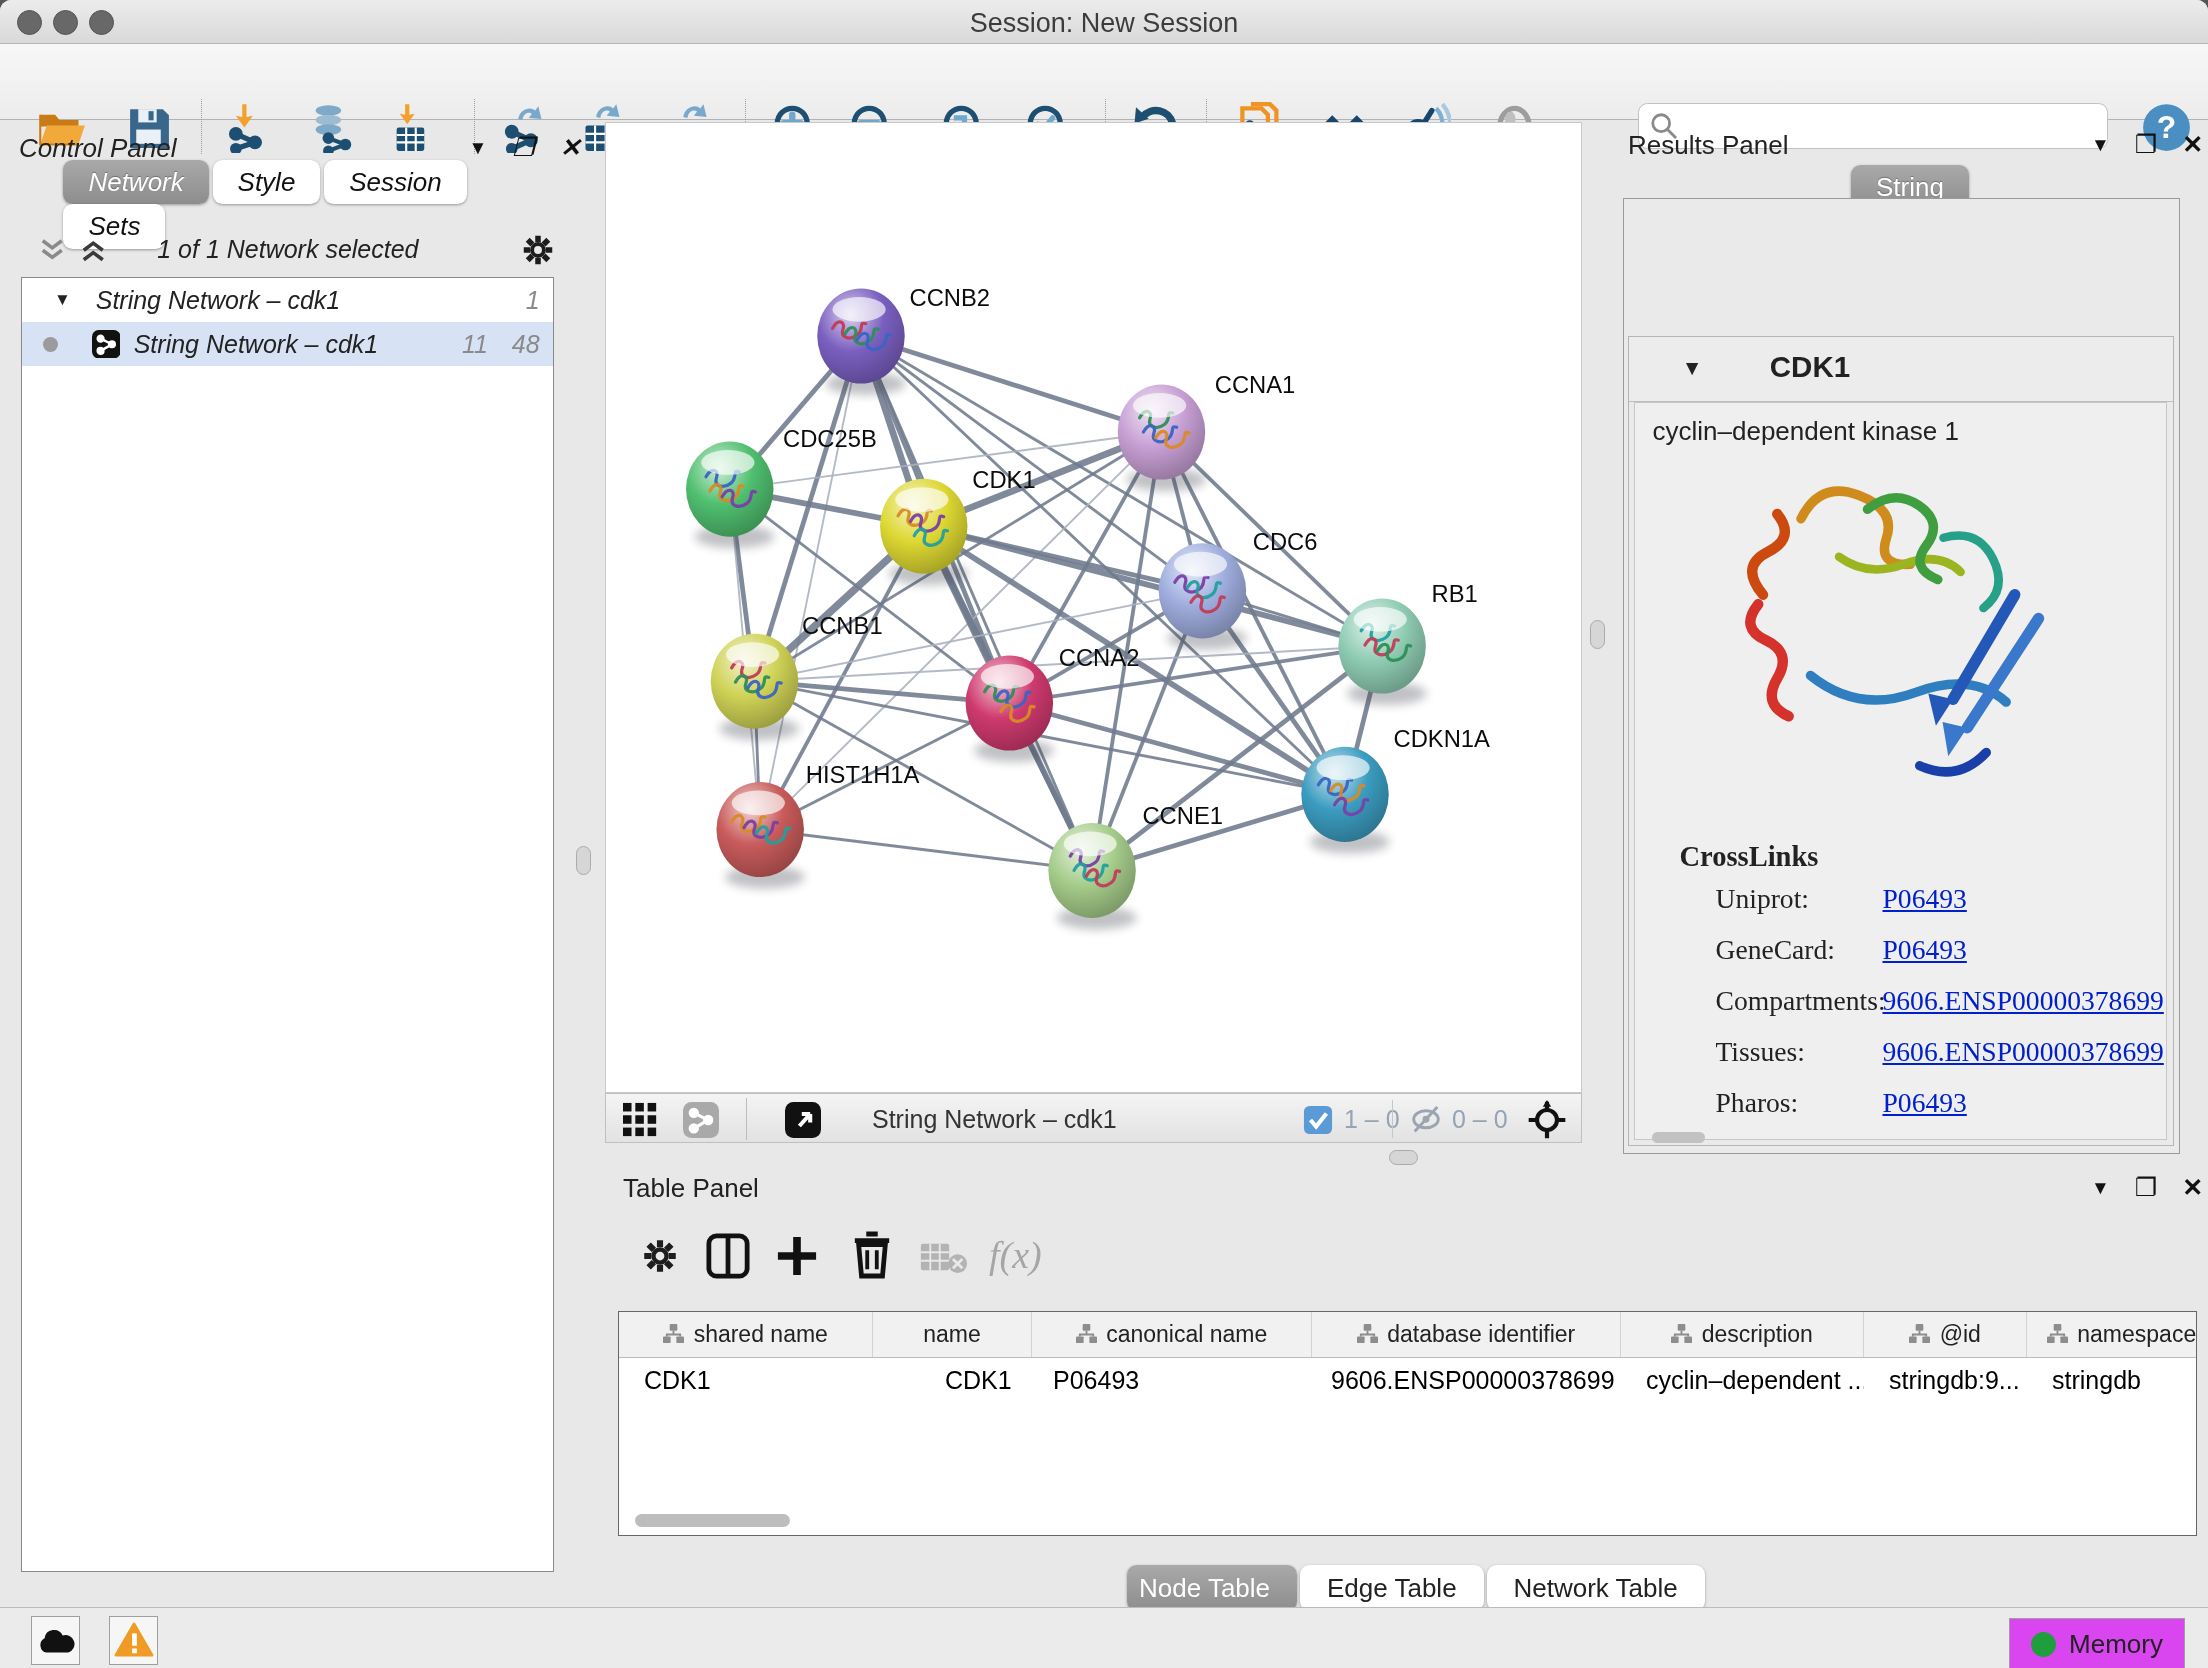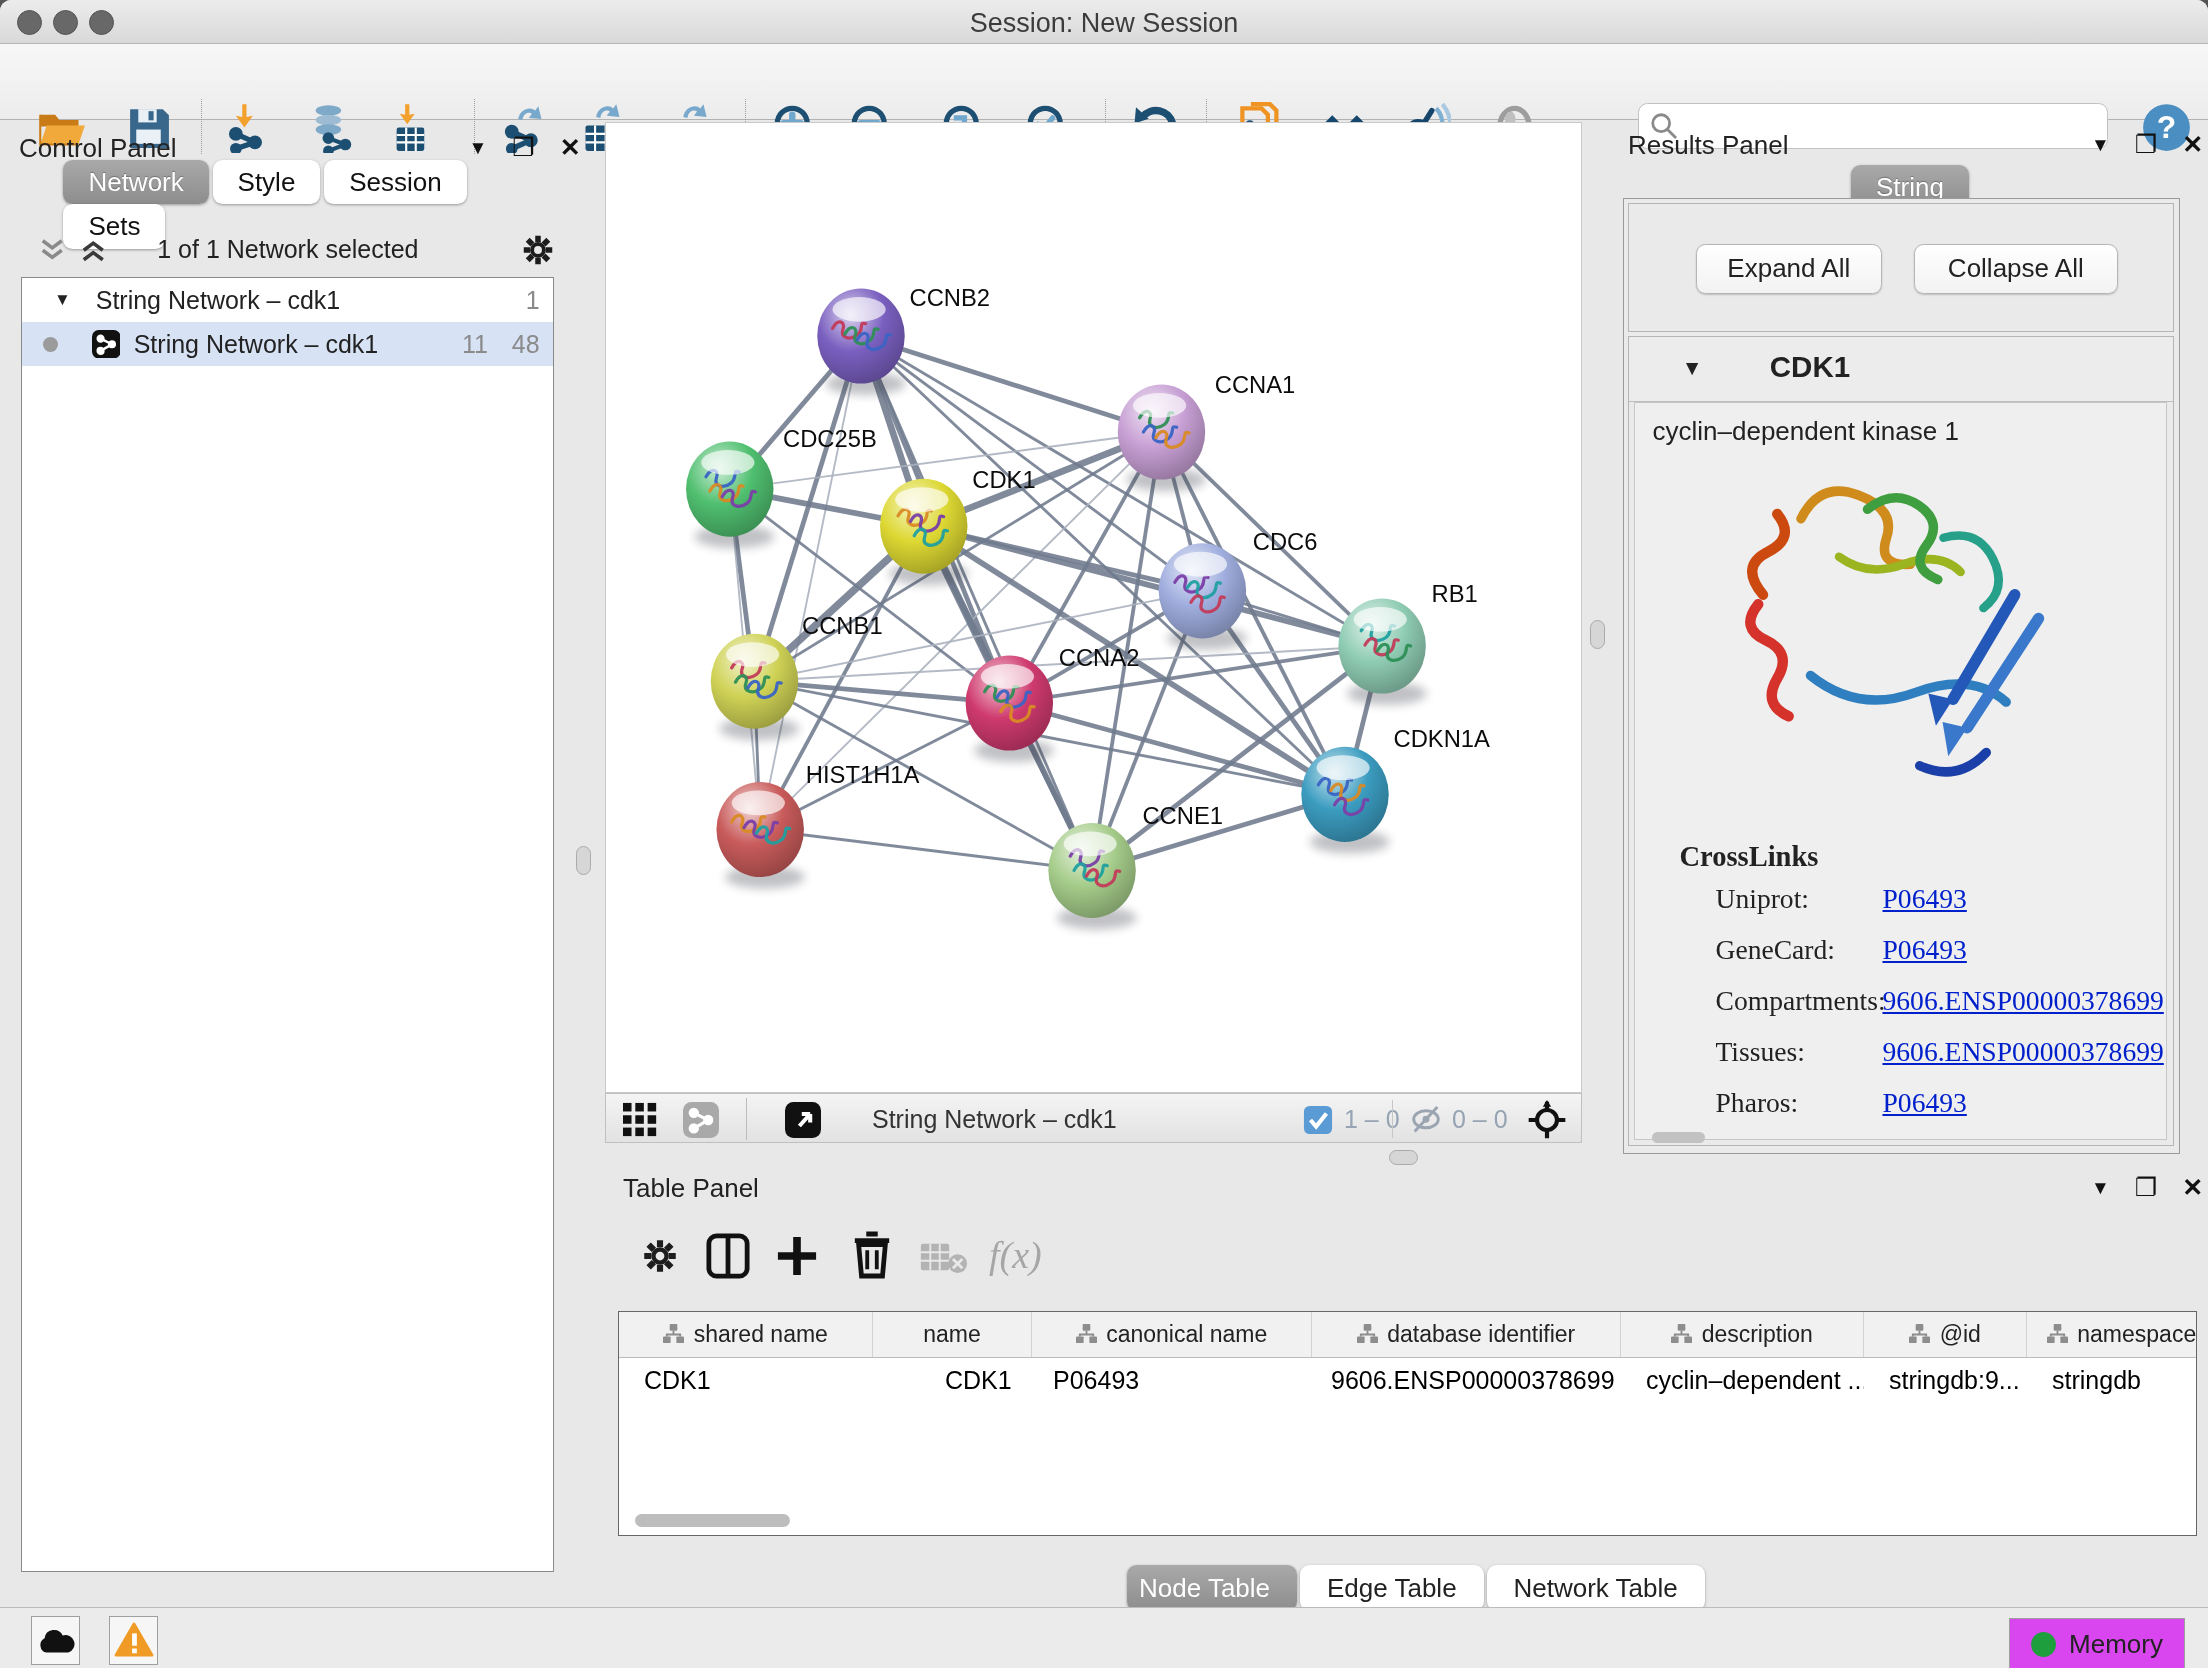--- a/index.html
+++ b/index.html
@@ -25,21 +25,21 @@
   .searchbox input { border:none; outline:none; font-size:25px; width:399px; background:transparent; }
 
   
   .panel-title { font-size:26px; color:#222; }
   .panel-ctrls { position:absolute; display:flex; gap:25px; align-items:center; font-size:25px; color:#111; }
   .tab { display:inline-block; padding:6.7px 25px; font-size:26px; background:#fff; color:#111;
     border-radius:9.5px; box-shadow:0 1px 2.9px rgba(0,0,0,.35); margin-right:3.8px; }
   .tab.sel { background:linear-gradient(#a9a9a9,#8d8d8d); color:#fff; text-shadow:0 -1px 1px rgba(0,0,0,.3); }
 
   
-  .cp { position:absolute; left:11.4px; top:122px; width:553px; height:1457px; }
+  .cp { position:absolute; left:11.4px; top:122px; width:553px; height:1457px;font-style:italic; }
   .cp-tabs { position:absolute; left:52px; top:38px; }
   .cp-toolbar { position:absolute; left:0; top:103px; width:100%; height:48px; }
   .cp-status { position:absolute; left:0; top:9.5px; width:100%; text-align:center; font-size:25px; color:#222; }
   .tree { position:absolute; left:9.5px; top:155px; width:533px; height:1295px; background:#fff; border:1.9px solid #8a8a8a; }
   .trow { position:relative; height:44px; display:flex; align-items:center; font-size:25px; }
   .trow.sel { background:#d7e2f4; }
   .tnum { position:absolute; color:#8a8a8a; font-size:25px; }
 
   
   .netview { position:absolute; left:605px; top:122px; width:977px; height:971px; background:#fff; border:1px solid #c9c9c9; }
@@ -595,24 +595,20 @@
 
   <div>
     <span class="panel-title" style="position:absolute;left:1628px;top:130px">Results Panel</span>
     <div class="panel-ctrls" style="left:2091px;top:130px;width:105px">
       <span style="font-size:19px">▼</span>
       <span>❐</span>
       <span style="font-weight:bold">✕</span>
     </div>
     <span class="tab sel" style="position:absolute;left:1851px;top:165px">String</span>
     <div class="rp-box">
-      <div class="rp-top">
-        <span class="btn" style="position:absolute;left:67px;top:40px;width:186px">Expand All</span>
-        <span class="btn" style="position:absolute;left:285px;top:40px;width:204px">Collapse All</span>
-      </div>
       <div class="rp-entry">
         <div class="rp-ehead">
           <span style="position:absolute;left:53px;top:19px;font-size:21px">▼</span>
           <span style="position:absolute;left:141px;top:13.3px;font-size:29.5px;font-weight:bold">CDK1</span>
         </div>
         <div class="rp-body">
           <div style="position:absolute;left:17px;top:13.3px;font-size:26px">cyclin–dependent kinase 1</div>
           <svg style="position:absolute;left:90px;top:49px" width="361" height="371" viewBox="0 0 380 390">
             <g fill="none" stroke-linecap="round">
               <path d="M40 150 q-25 -30 5 -45 q30 -15 10 -40" stroke="#cc4a10" stroke-width="11"></path>

